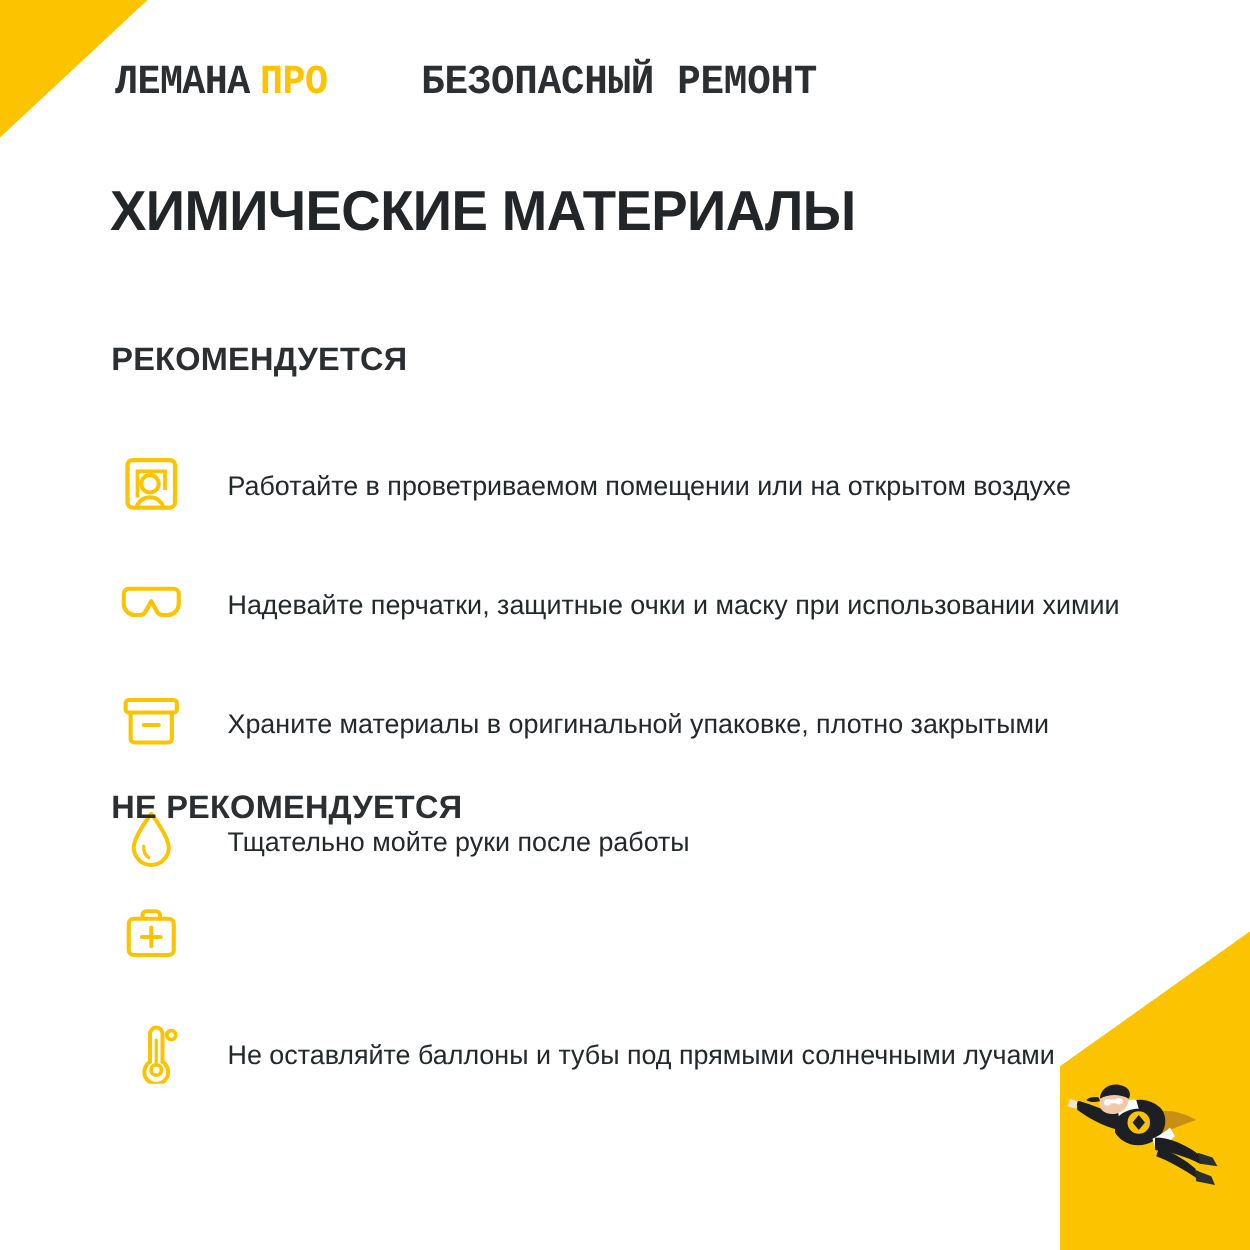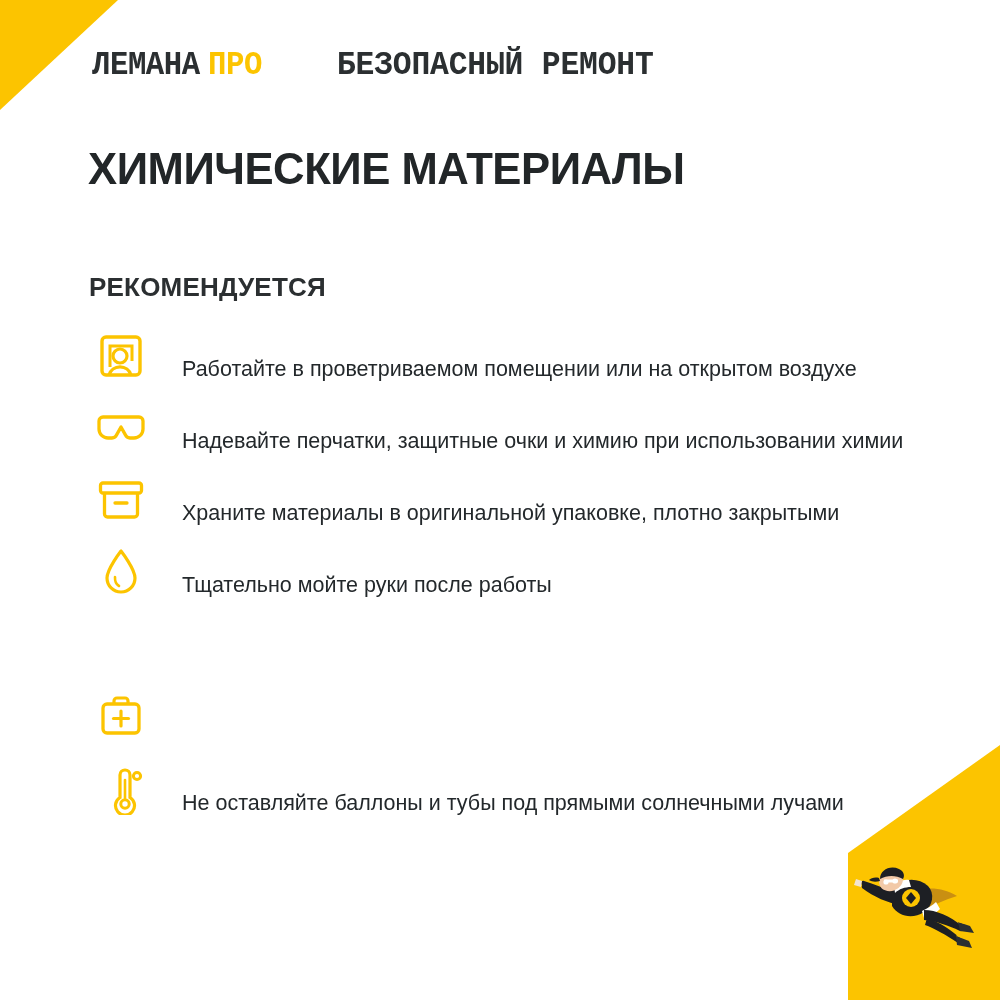--- a/index.html
+++ b/index.html
@@ -115,22 +115,23 @@
     position: absolute;
     left: 92px;
     width: 830px;
   }
   #list-do   { top: 322px; }
   #list-dont { top: 682px; }
 
   .item {
     position: relative;
     display: flex;
-    align-items: flex-end;
+    align-items: center;
     min-height: 62px;
+    margin-top: 33px;
   }
   #list-do .item  { margin-bottom: 10px; }
   #list-dont .item{ margin-bottom: 12px; }
 
   .item-icon {
     flex: 0 0 58px;
     width: 58px;
     height: 56px;
     display: flex;
     align-items: center;
@@ -189,21 +190,21 @@
       </div>
       <div class="item-text">Работайте в проветриваемом помещении или на открытом воздухе</div>
     </div>
 
     <div class="item">
       <div class="item-icon">
         <svg width="48" height="34" viewBox="0 0 48 34">
           <path d="M6 6 h36 a4 4 0 0 1 4 4 v8 a9 9 0 0 1 -9 9 h-4 a5 5 0 0 1 -4.6 -3.1 L24 16 l-4.4 7.9 A5 5 0 0 1 15 27 h-4 a9 9 0 0 1 -9 -9 v-8 a4 4 0 0 1 4 -4 z" fill="none" stroke="#FCC400" stroke-width="3.3" stroke-linejoin="round"></path>
         </svg>
       </div>
-      <div class="item-text">Надевайте перчатки, защитные очки и химию при использовании химии</div>
+      <div class="item-text">Надевайте перчатки, защитные очки и маску при использовании химии</div>
     </div>
 
     <div class="item">
       <div class="item-icon">
         <svg width="46" height="40" viewBox="0 0 46 40">
           <rect x="2.5" y="3" width="41" height="10" rx="2.5" fill="none" stroke="#FCC400" stroke-width="3.3"></rect>
           <path d="M6.5 13 v21 a3 3 0 0 0 3 3 h27 a3 3 0 0 0 3 -3 V13" fill="none" stroke="#FCC400" stroke-width="3.3"></path>
           <line x1="17" y1="23" x2="29" y2="23" stroke="#FCC400" stroke-width="3.3" stroke-linecap="round"></line>
         </svg>
       </div>
@@ -215,20 +216,21 @@
         <svg width="38" height="48" viewBox="0 0 38 48">
           <path d="M19 3 C19 3 5 21 5 30 a14 14 0 0 0 28 0 C33 21 19 3 19 3 z" fill="none" stroke="#FCC400" stroke-width="3.2" stroke-linejoin="round"></path>
           <path d="M13 29 a6.5 9 0 0 0 4 9" fill="none" stroke="#FCC400" stroke-width="2.6" stroke-linecap="round"></path>
         </svg>
       </div>
       <div class="item-text">Тщательно мойте руки после работы</div>
     </div>
 
   </div>
 
+  <div class="section-heading" id="sec-dont">НЕ РЕКОМЕНДУЕТСЯ</div>
 
   <div class="list" id="list-dont">
 
     <div class="item">
       <div class="item-icon">
         <svg width="44" height="44" viewBox="0 0 44 44">
           <path d="M15 10 V7 a3 3 0 0 1 3 -3 h8 a3 3 0 0 1 3 3 v3" fill="none" stroke="#FCC400" stroke-width="3.2"></path>
           <rect x="4" y="10" width="36" height="29" rx="4" fill="none" stroke="#FCC400" stroke-width="3.3"></rect>
           <line x1="22" y1="17" x2="22" y2="32" stroke="#FCC400" stroke-width="3.2" stroke-linecap="round"></line>
           <line x1="14.5" y1="24.5" x2="29.5" y2="24.5" stroke="#FCC400" stroke-width="3.2" stroke-linecap="round"></line>

